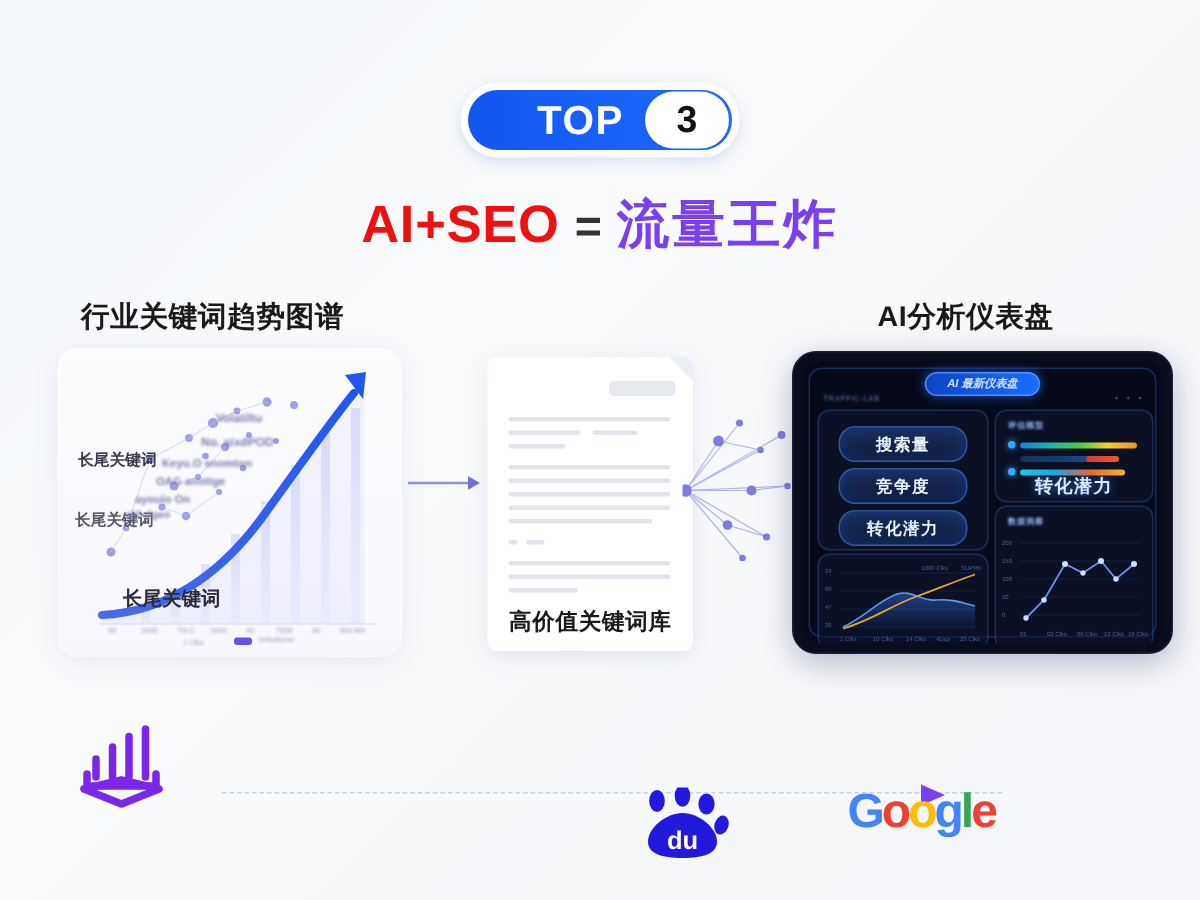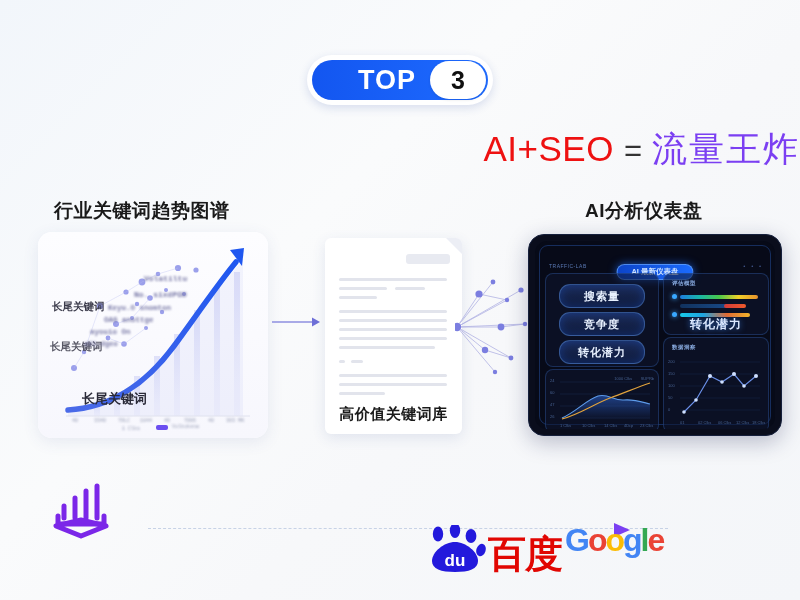--- a/index.html
+++ b/index.html
@@ -30,39 +30,38 @@
   .top-badge-num{
     position:absolute;right:7px;top:6px;width:56px;height:38px;
     background:#ffffff;border-radius:19px;
     display:flex;align-items:center;justify-content:center;
     box-shadow:0 1px 3px rgba(0,0,0,.10);
   }
   .top-badge-num span{font-size:25px;font-weight:bold;color:#111;}
 
   
   .main-title{
-    position:absolute;left:0;right:0;top:126px;text-align:right;
-    font-size:35px;font-weight:normal;white-space:nowrap;
+    position:absolute;left:0;right:0;top:126px;text-align:center;
+    font-size:35px;font-weight:bold;white-space:nowrap;
   }
   .mt-red{color:#ee1111;letter-spacing:.5px;}
   .mt-eq{color:#333333;margin:0 10px;font-size:31px;}
   .mt-purple{color:#7b3ff2;letter-spacing:2px;}
 
   
   .sec-label{position:absolute;font-size:19px;font-weight:bold;color:#1a1a1a;letter-spacing:.5px;}
   #label-left{left:54px;top:198px;}
   #label-right{left:585px;top:198px;}
 
   
   .card-left{
     position:absolute;left:38px;top:232px;width:230px;height:206px;
     background:#ffffff;border-radius:14px;
     box-shadow:0 4px 16px rgba(60,80,150,.10);
     overflow:hidden;
-    font-family:Liberation Mono, monospace;
   }
   .card-left .inner{position:absolute;inset:0;}
   .chart-bg{position:absolute;inset:0;background:linear-gradient(180deg,#fdfdff 0%,#f7f7fd 100%);}
   .kw-label{
     position:absolute;color:#3a3a4a;font-weight:bold;white-space:nowrap;
   }
   #kw1{left:14px;top:68px;font-size:10.5px;}
   #kw2{left:12px;top:108px;font-size:10.5px;opacity:.85;filter:blur(.3px);}
   #kw3{left:44px;top:158px;font-size:13px;color:#2a2a38;}
   .blur-txt{position:absolute;color:#7b7ba8;filter:blur(1.1px);white-space:nowrap;font-weight:bold;}
@@ -98,26 +97,26 @@
   
   .card-dash{
     position:absolute;left:528px;top:234px;width:252px;height:200px;
     background:#0a0d1c;border-radius:16px;
     box-shadow:0 6px 22px rgba(20,30,80,.28);
     overflow:hidden;border:1px solid #16203c;
   }
   .dash-inner{position:absolute;inset:6px;border-radius:12px;background:#070a18;overflow:hidden;}
   .dash-frame{position:absolute;inset:4px;border:1px solid rgba(60,130,255,.30);border-radius:9px;}
   .dash-badge{
-    position:absolute;left:50%;transform:translateX(-50%);top:23px;
+    position:absolute;left:50%;transform:translateX(-50%);top:7px;
     padding:2px 14px;border-radius:9px;
     background:linear-gradient(90deg,#0c44c8,#1b6bff);
     border:1px solid rgba(120,180,255,.6);
     color:#cfe4ff;font-size:7.5px;font-weight:bold;white-space:nowrap;
-    filter:blur(.45px);box-shadow:0 0 8px rgba(30,110,255,.7);
+    filter:blur(.45px);box-shadow:0 0 8px rgba(30,110,255,.7);font-style:italic;
   }
   .dash-brand{position:absolute;left:14px;top:22px;font-size:5px;color:#5b7ab5;filter:blur(.7px);letter-spacing:.5px;}
   .dash-dots{position:absolute;right:12px;top:22px;font-size:6px;color:#3f5party;color:#40558a;letter-spacing:2px;}
   .panel{position:absolute;border:1px solid rgba(55,105,190,.35);border-radius:8px;background:rgba(14,22,48,.55);}
   .pill{
     position:absolute;left:50%;transform:translateX(-50%);
     width:84px;height:22px;border-radius:11px;
     background:linear-gradient(180deg,rgba(28,46,92,.95),rgba(16,28,62,.95));
     border:1px solid rgba(90,150,240,.45);
     display:flex;align-items:center;justify-content:center;
@@ -424,20 +423,19 @@
     <svg width="62" height="48" viewBox="0 0 62 48">
       <g fill="#2319dc">
         <ellipse cx="14" cy="9" rx="5.2" ry="7.4"></ellipse>
         <ellipse cx="31" cy="5.5" rx="5.2" ry="7.4"></ellipse>
         <ellipse cx="47" cy="11" rx="5.4" ry="7"></ellipse>
         <ellipse cx="57" cy="25" rx="4.6" ry="6.4" transform="rotate(18 57 25)"></ellipse>
         <path d="M31,17 C42,17 54,27 54,36 C54,44 45,47 31,47 C17,47 8,44 8,36 C8,27 20,17 31,17 Z"></path>
       </g>
       <text x="31" y="41" text-anchor="middle" fill="#ffffff" font-size="17" font-weight="bold" font-family="Liberation Sans, sans-serif">du</text>
     </svg>
-    <span class="baidu-cn">百度</span>
   </div>
 
   <div class="logo-google">
     <span class="g1">G</span><span class="g2">o</span><span class="g3">o</span><span class="g4">g</span><span class="g5">l</span><span class="g6">e</span>
   </div>
 
 </div>
 
 </body></html>

